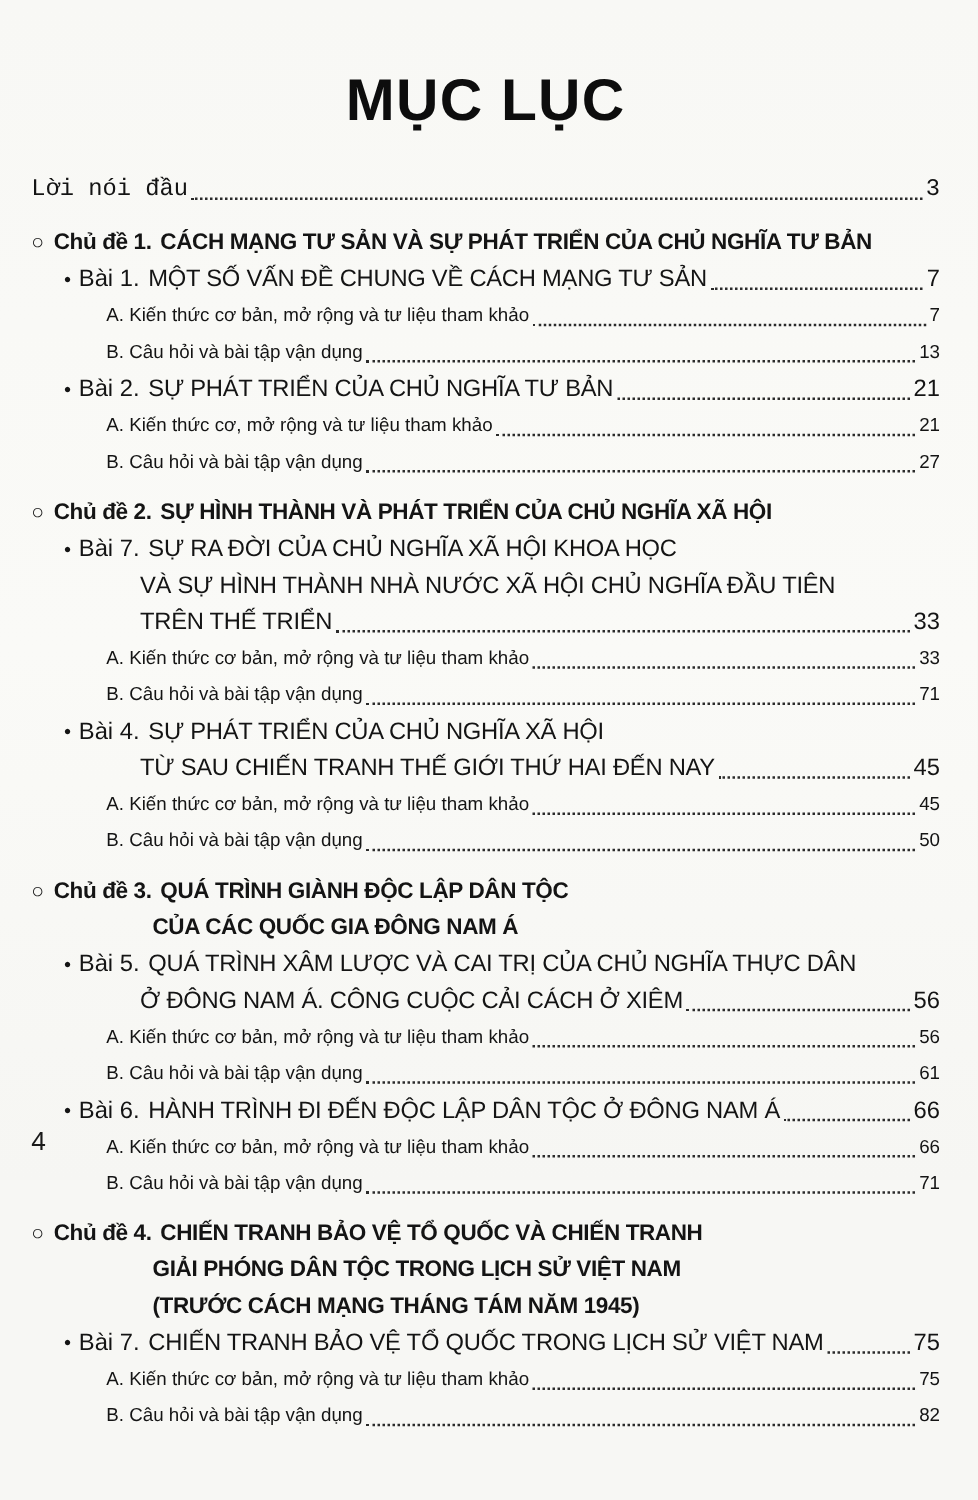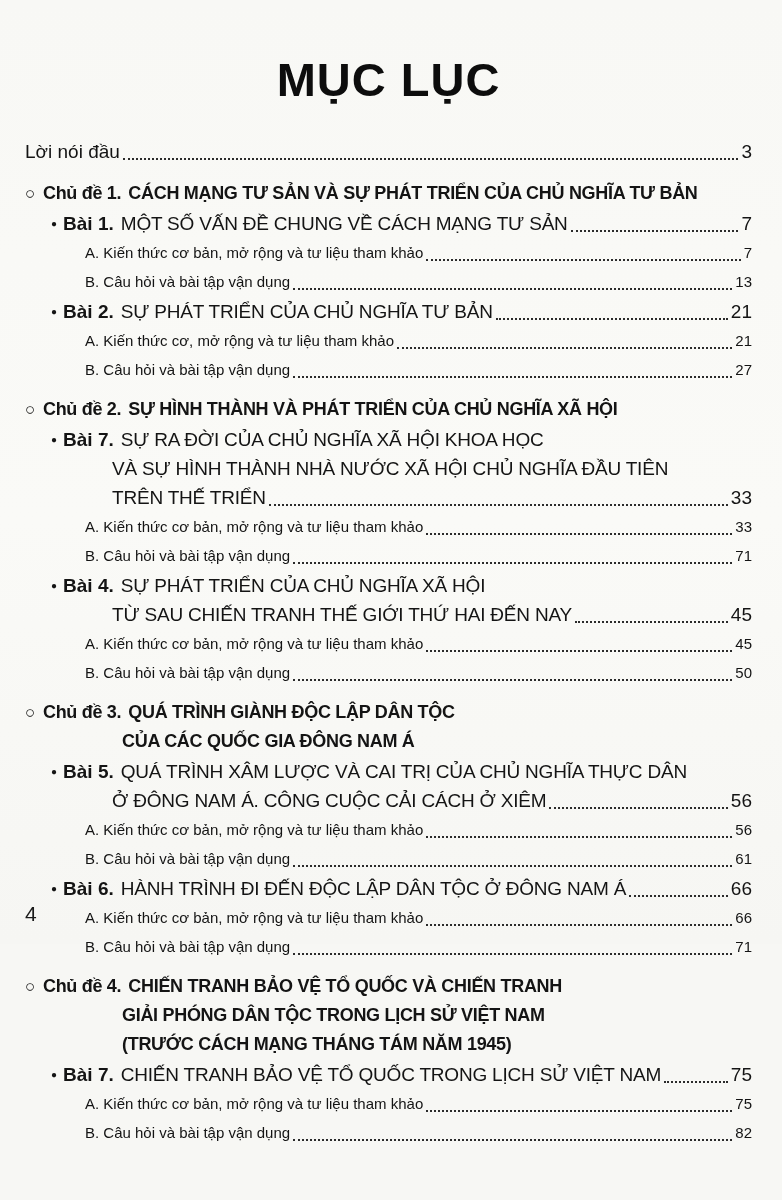--- a/index.html
+++ b/index.html
@@ -33,21 +33,21 @@
   }
   .txt { flex: 0 0 auto; }
   .leader {
     flex: 1 1 auto;
     min-width: 14px;
     border-bottom: 2px dotted #2b2b2b;
     margin: 0 2px 6px 3px;
   }
   .pg { flex: 0 0 auto; padding-left: 1px; }
 
-  .entry.preface { font-size: 19px; margin-bottom: 13px; }
+  .entry.preface { font-size: 19px; margin-bottom: 13px; font-family: Liberation Mono, monospace; }
 
   .entry.chapter {
     margin-top: 11px;
     font-size: 18px;
     font-weight: bold;
     letter-spacing: -0.3px;
   }
   .entry.chapter .marker {
     font-weight: 400;
     font-size: 17px;
@@ -56,21 +56,21 @@
   .entry.chapter .label { margin-right: 7px; text-align: center; }
   .entry.chapter .line.cont { padding-left: 97px; }
 
   .entry.lesson { font-size: 19px; margin-top: 1px; }
   .entry.lesson .marker {
     font-size: 10px;
     line-height: 29px;
     margin: 0 6px 0 26px;
     align-self: flex-start;
   }
-  .entry.lesson .label { font-weight: bold; margin-right: 7px; }
+  .entry.lesson .label { font-weight: normal; margin-right: 7px; }
   .entry.lesson .txt { letter-spacing: -0.2px; }
   .entry.lesson .line.cont { padding-left: 87px; }
 
   .entry.sub { font-size: 15px; }
   .entry.sub .line { padding-left: 60px; }
 
   .pagenum {
     position: absolute;
     left: 25px; bottom: 18px;
     font-size: 21px;

